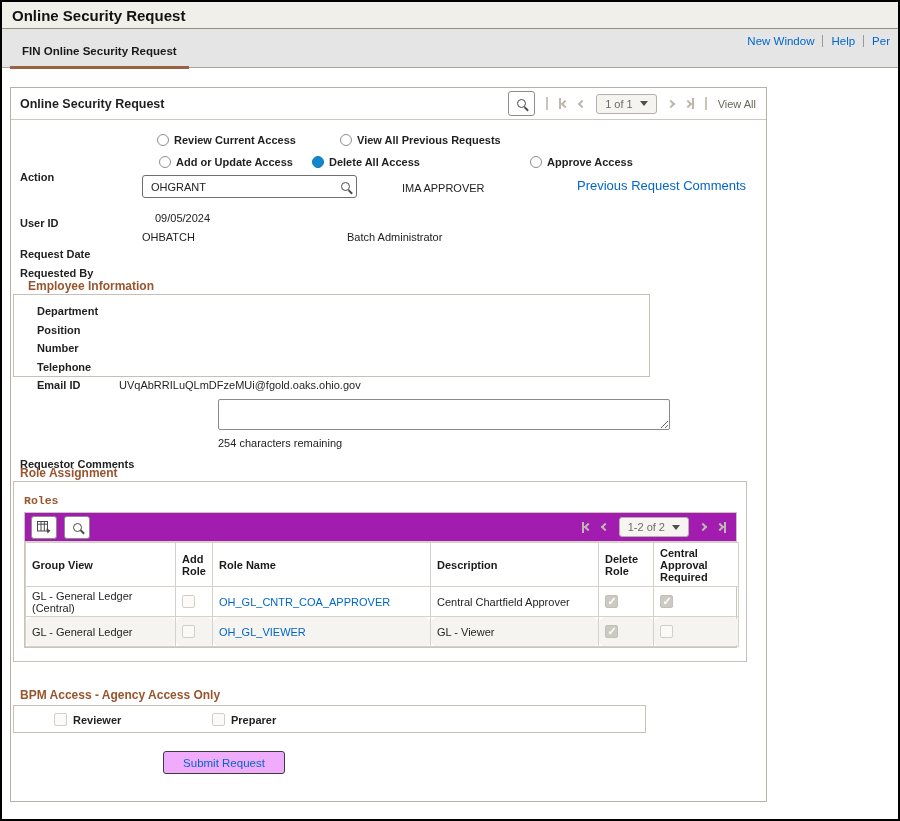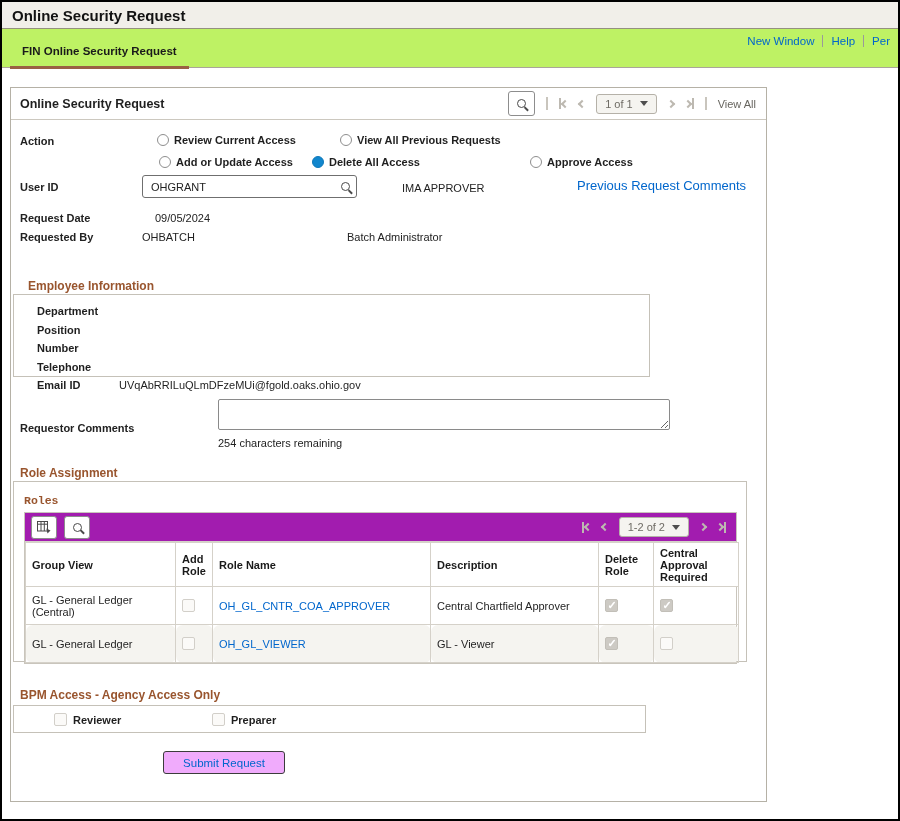--- a/index.html
+++ b/index.html
@@ -14,21 +14,21 @@
     color:#1f1f1f;
   }
   
   .topbar {
     height:27px; background:#f1efe9;
     border-bottom:1px solid #95917f;
     display:flex; align-items:center; padding-left:10px;
   }
   .topbar .wtitle { font-size:15px; font-weight:bold; color:#121212; }
   
-  .tabrow { position:relative; height:39px; border-bottom:1px solid #aaa59a; background:#bef264; }
+  .tabrow { position:relative; height:39px; border-bottom:1px solid #aaa59a; background:#e5e5e5; }
   .utility { position:absolute; top:6px; right:0; font-size:11.5px; color:#0066cc; white-space:nowrap; }
   .ulink { padding:0 8px; cursor:pointer; }
   .ulink + .ulink { border-left:1px solid #9a9a9a; }
   .tab {
     position:absolute; left:8px; bottom:-2px;
     padding:0 12px 9px 12px;
     font-size:11.5px; font-weight:bold; color:#1a1a1a;
     border-bottom:3px solid #9a6143;
   }
   
@@ -56,21 +56,21 @@
   .ch.r { transform:rotate(225deg); }
   .vbar { width:2px; height:11px; background:#bdb9b1; display:inline-block; }
   .pgdrop {
     display:inline-flex; align-items:center; gap:7px;
     border:1px solid #b5b1a8; background:#f5f4f0; border-radius:3px;
     padding:3px 8px; font-size:11px; color:#6e6b64; cursor:pointer;
   }
   .caret { width:0; height:0; border-left:4px solid transparent; border-right:4px solid transparent; border-top:5px solid #4e4e4e; }
   .viewall { font-size:11px; color:#67655f; cursor:pointer; }
   
-  .lbl { font-weight:bold; font-size:11px; color:#222; position:absolute; }
+  .lbl { font-weight:bold; font-size:11px; color:#222; position:absolute;margin-top:36px; }
   .val { font-size:11px; color:#222; position:absolute; }
   .aopt { position:absolute; display:flex; align-items:center; gap:5px; height:16px; }
   .aopt .olabel { font-weight:bold; font-size:11px; }
   .radio {
     width:12px; height:12px; border:1px solid #8e8e8e; border-radius:50%;
     background:#fff; display:inline-block; cursor:pointer; flex:none;
   }
   .radio.on { background:#1186cd; border-color:#0f79ba; }
   .uwrap {
     position:absolute; left:131px; top:87px; width:215px; height:23px;
@@ -97,21 +97,21 @@
   
   .gridwrap { position:absolute; left:10px; top:30px; width:713px; border:1px solid #c9c5bc; background:#fff; }
   .gtoolbar {
     height:29px; background:#a21caf; border-bottom:1px solid #d5d1c9;
     display:flex; align-items:center; gap:7px; padding:0 10px 0 6px;
   }
   .gtoolbar .sqbtn { width:26px; height:23px; }
   .grid { border-collapse:collapse; width:100%; table-layout:fixed; font-size:11px; }
   .grid th, .grid td { border:1px solid #d5d1c9; padding:2px 6px; vertical-align:middle; text-align:left; }
   .grid th { font-weight:bold; height:44px; background:#fff; color:#1a1a1a; }
-  .grid td { height:38px;border-radius:7px; }
+  .grid td { height:30px;border-radius:7px; }
   .grid tr.alt td { background:#f5f4f0; }
   .c-group { width:150px; } .c-add { width:37px; } .c-role { width:218px; }
   .c-desc { width:168px; } .c-del { width:55px; } .c-central { width:85px; text-align:center; }
   .td-ctr { text-align:center; }
   .rolelink { color:#0066cc; cursor:pointer; text-decoration:none; }
   .cb {
     width:13px; height:13px; border:1px solid #d2cfc9; background:#fbfaf8;
     display:inline-block; border-radius:2px; position:relative; vertical-align:middle;
   }
   .cb.on { background:#cdcac4; border-color:#c2bfb8; }

